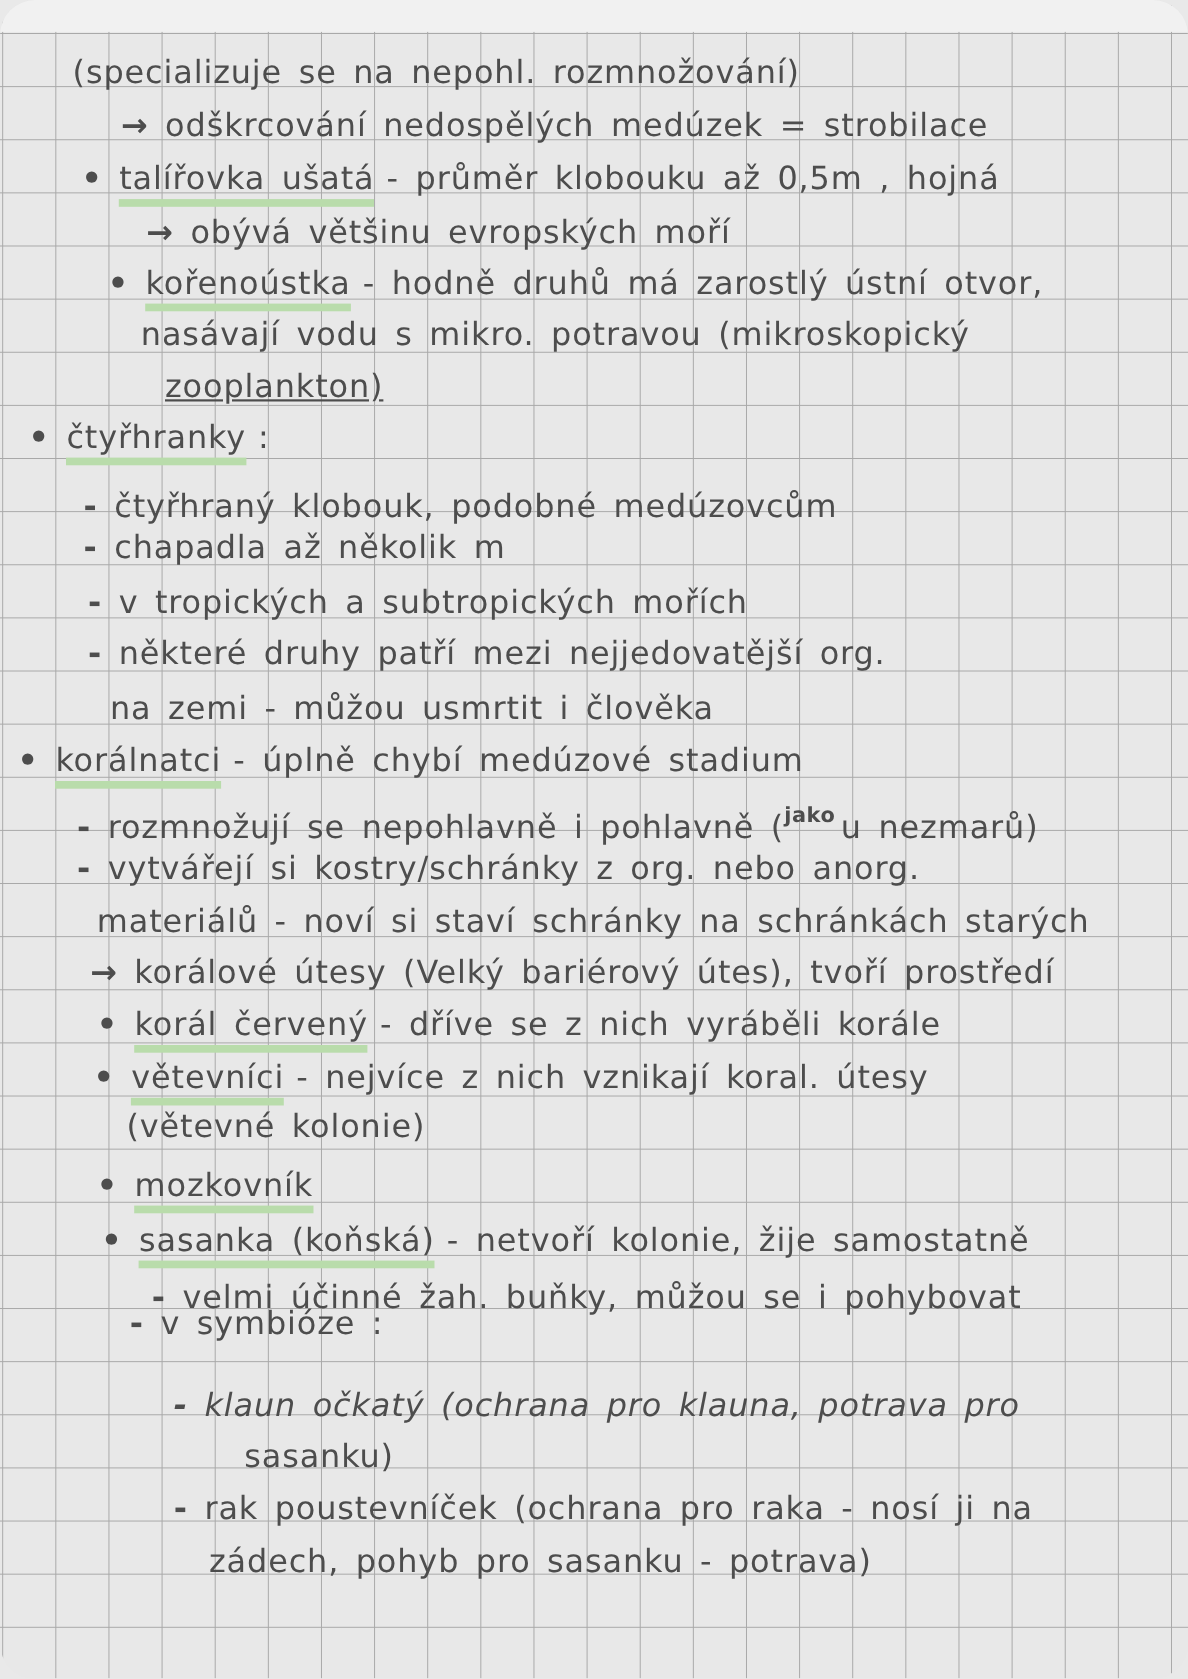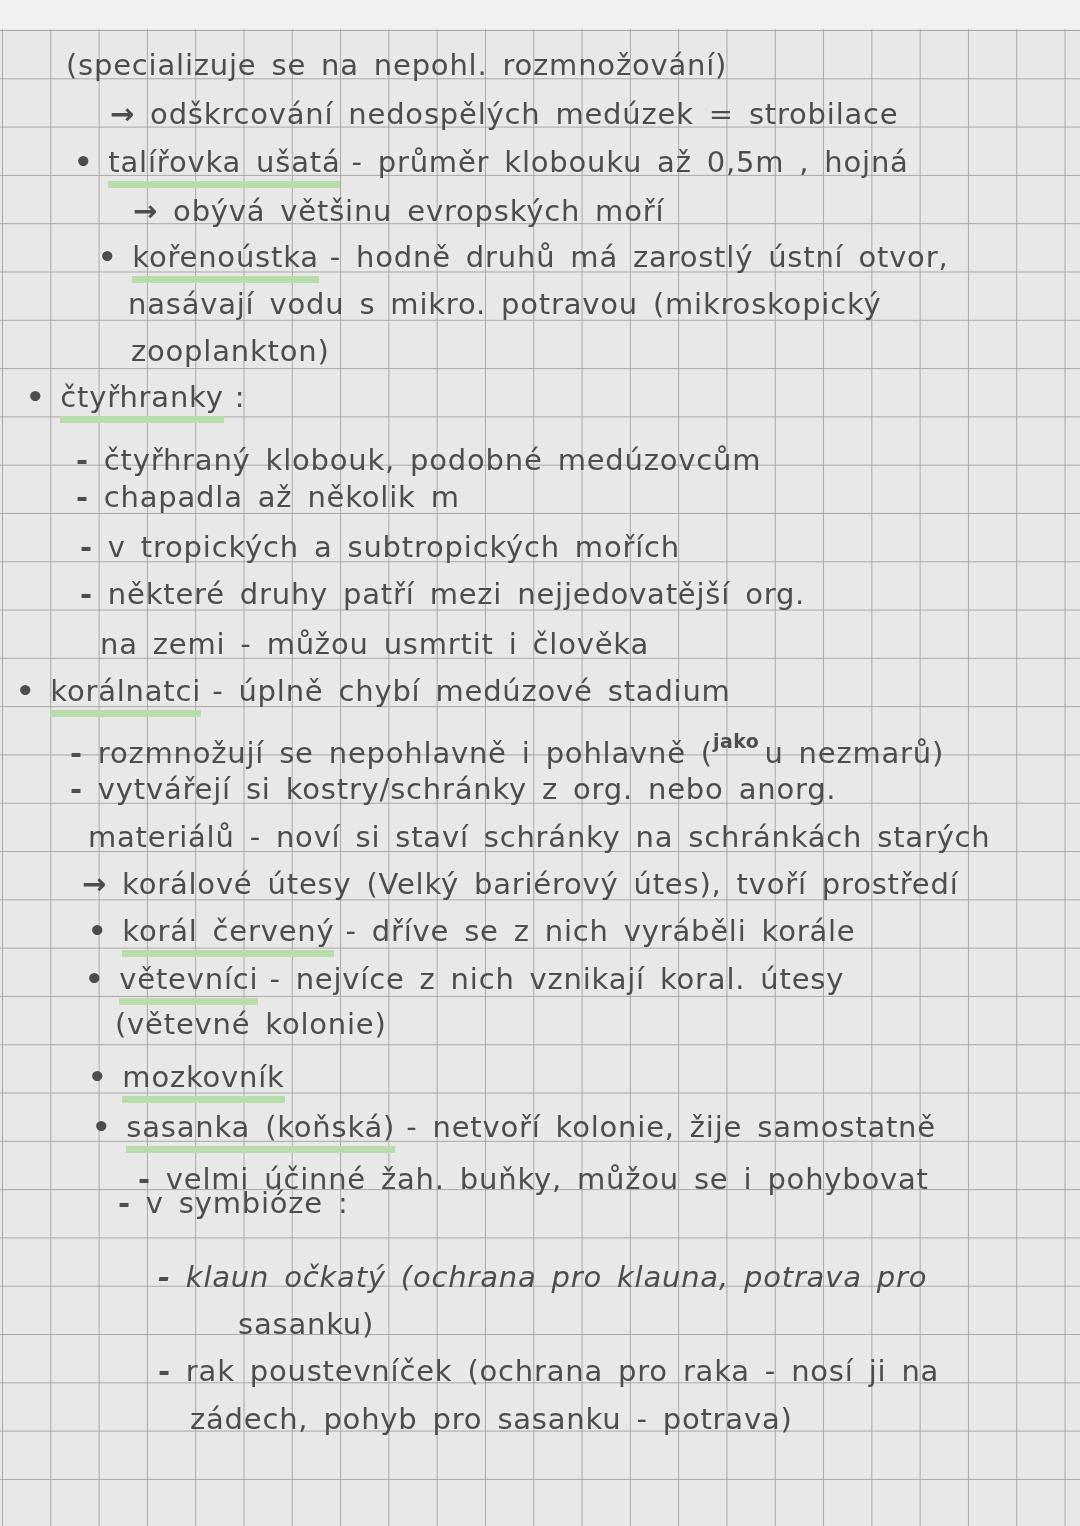--- a/index.html
+++ b/index.html
@@ -13,20 +13,21 @@
     width: 1080px;
     height: 1526px;
     overflow: hidden;
     background-color: #e8e8e8;
     
     background-image:
       linear-gradient(to right, #a8a8a8 1px, transparent 1px),
       linear-gradient(to bottom, #a8a8a8 1px, transparent 1px);
     background-size: 48.3px 48.3px;
     background-position: 2px 30px;
+    border-radius: 32px;
   }
   .top-margin {
     position: absolute;
     top: 0; left: 0; right: 0;
     height: 29px;
     background: #f1f1f1;
   }
   .line {
     position: absolute;
     white-space: nowrap;
@@ -59,37 +60,37 @@
 
 <div class="page">
   <div class="top-margin"></div>
   <div id="lines-container">
       <div class="line" style="left: 66px; top: 44px;"><span>(specializuje se na nepohl. rozmnožování)</span></div>
       <div class="line" style="left: 110px; top: 93px;"><span class="marker">→</span><span>odškrcování nedospělých medúzek = strobilace</span></div>
       <div class="line" style="left: 74px; top: 141px;"><span class="marker">•</span><span class="hl">talířovka ušatá</span><span>- průměr klobouku až 0,5m , hojná</span></div>
       <div class="line" style="left: 133px; top: 190px;"><span class="marker">→</span><span>obývá většinu evropských moří</span></div>
       <div class="line" style="left: 98px; top: 236px;"><span class="marker">•</span><span class="hl">kořenoústka</span><span>- hodně druhů má zarostlý ústní otvor,</span></div>
       <div class="line" style="left: 128px; top: 283px;"><span>nasávají vodu s mikro. potravou (mikroskopický</span></div>
-      <div class="line" style="left: 131px; top: 330px;"><span>zooplankton)</span></div>
+      <div class="line" style="left: 150px; top: 330px; text-decoration: underline;"><span>zooplankton)</span></div>
       <div class="line" style="left: 26px; top: 376px;"><span class="marker">•</span><span class="hl">čtyřhranky</span><span>:</span></div>
       <div class="line" style="left: 76px; top: 428px; margin-top: 11px;"><span class="marker">-</span><span>čtyřhraný klobouk, podobné medúzovcům</span></div>
       <div class="line" style="left: 76px; top: 476px;"><span class="marker">-</span><span>chapadla až několik m</span></div>
       <div class="line" style="left: 80px; top: 526px;"><span class="marker">-</span><span>v tropických a subtropických mořích</span></div>
       <div class="line" style="left: 80px; top: 573px;"><span class="marker">-</span><span>některé druhy patří mezi nejjedovatější org.</span></div>
       <div class="line" style="left: 100px; top: 623px;"><span>na zemi  - můžou usmrtit i člověka</span></div>
       <div class="line" style="left: 16px; top: 670px;"><span class="marker">•</span><span class="hl">korálnatci</span><span>- úplně chybí medúzové stadium</span></div>
       <div class="line" style="left: 70px; top: 720px;"><span class="marker">-</span><span>rozmnožují se nepohlavně i pohlavně (</span><span class="sup">jako</span><span>u nezmarů)</span></div>
       <div class="line" style="left: 70px; top: 768px;"><span class="marker">-</span><span>vytvářejí si kostry/schránky z org. nebo anorg.</span></div>
       <div class="line" style="left: 88px; top: 816px;"><span>materiálů - noví si staví schránky na schránkách starých</span></div>
       <div class="line" style="left: 82px; top: 863px;"><span class="marker">→</span><span>korálové útesy (Velký bariérový útes), tvoří prostředí</span></div>
       <div class="line" style="left: 88px; top: 910px;"><span class="marker">•</span><span class="hl">korál červený</span><span>- dříve se z nich vyráběli korále</span></div>
       <div class="line" style="left: 85px; top: 958px;"><span class="marker">•</span><span class="hl">větevníci</span><span>- nejvíce z nich vznikají koral. útesy</span></div>
       <div class="line" style="left: 115px; top: 1003px;"><span>(větevné kolonie)</span></div>
       <div class="line" style="left: 88px; top: 1056px;"><span class="marker">•</span><span class="hl">mozkovník</span></div>
       <div class="line" style="left: 92px; top: 1106px;"><span class="marker">•</span><span class="hl">sasanka (koňská)</span><span>- netvoří kolonie, žije samostatně</span></div>
       <div class="line" style="left: 118px; top: 1158px; margin-left: 20px;"><span class="marker">-</span><span>velmi účinné žah. buňky, můžou se i pohybovat</span></div>
       <div class="line" style="left: 118px; top: 1182px;"><span class="marker">-</span><span>v symbióze :</span></div>
       <div class="line" style="left: 158px; top: 1256px; font-style: italic;"><span class="marker">-</span><span>klaun očkatý (ochrana pro klauna, potrava pro</span></div>
-      <div class="line" style="left: 238px; top: 1303px; text-align: right;"><span>sasanku)</span></div>
+      <div class="line" style="left: 222px; top: 1303px; text-align: right;"><span>sasanku)</span></div>
       <div class="line" style="left: 158px; top: 1350px;"><span class="marker">-</span><span>rak poustevníček (ochrana pro raka - nosí ji na</span></div>
       <div class="line" style="left: 190px; top: 1398px;"><span>zádech, pohyb pro sasanku - potrava)</span></div>
     </div>
 </div>
 
 </body></html>

